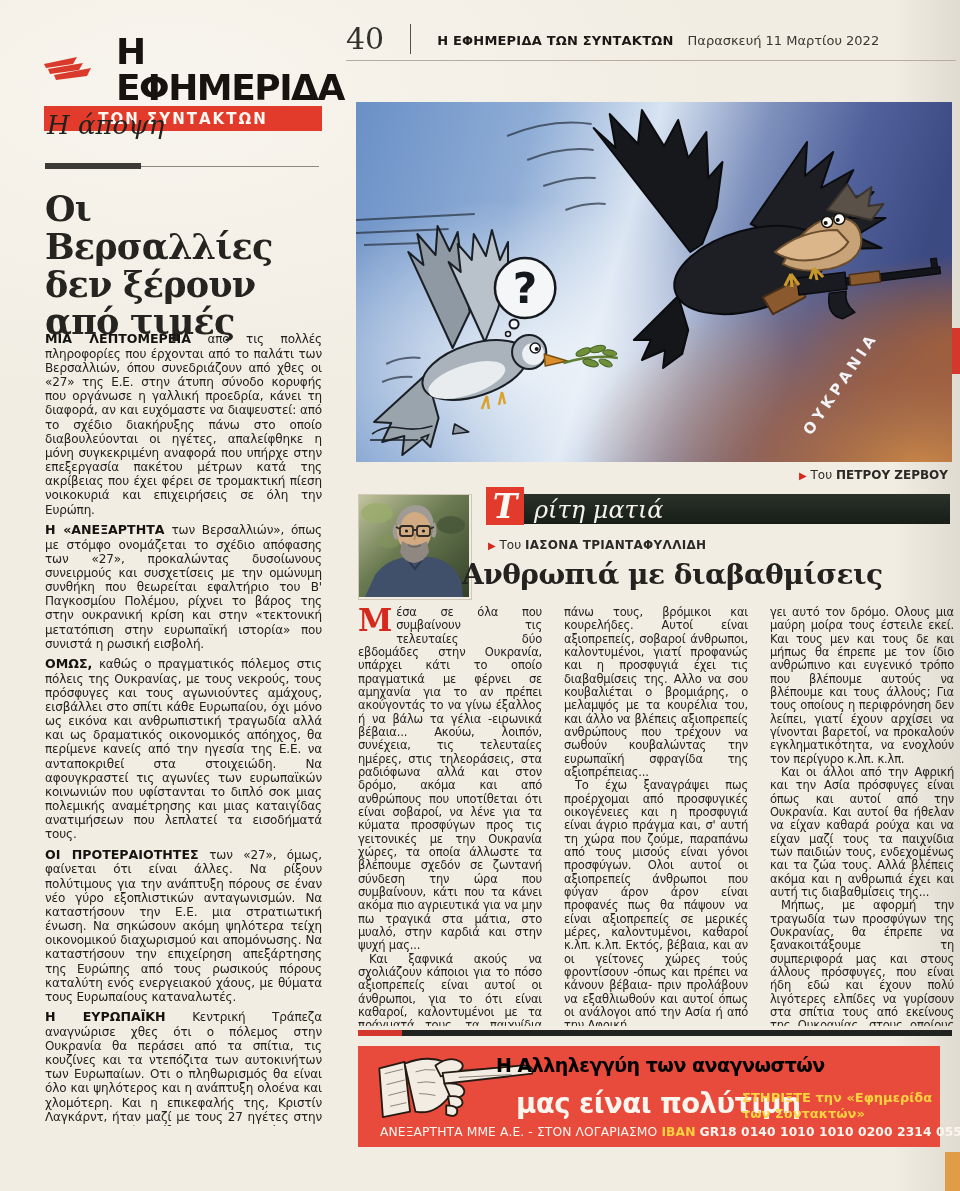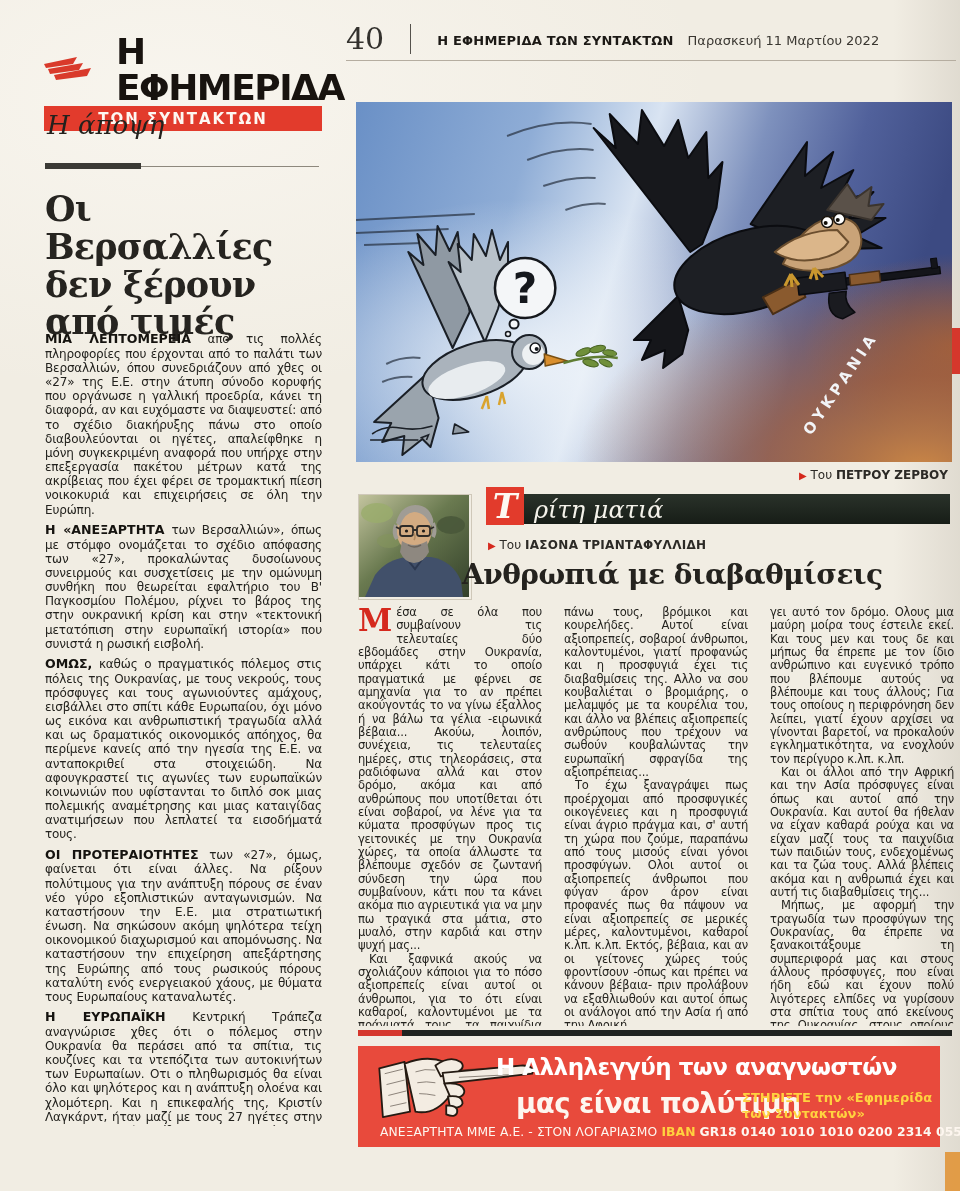--- a/index.html
+++ b/index.html
@@ -65,21 +65,21 @@
   .news-col p{margin:0;}
   .news-col p.ind{text-indent:11px;}
   .dropcap{float:left;font-family:"DejaVu Serif","Liberation Serif",serif;font-weight:bold;
     font-size:31px;line-height:.82;color:#d5291d;margin:2px 4px 0 0;}
 
   
   .pre-rule-red{left:358px;top:1030px;width:44px;height:6px;background:#d5372c;}
   .pre-rule-blk{left:402px;top:1030px;width:550px;height:6px;background:#20231f;}
   .banner{left:358px;top:1046px;width:582px;height:101px;background:#e84a3c;}
   .hand{position:absolute;left:10px;top:6px;width:180px;height:76px;}
-  .ban-title1{position:absolute;left:138px;top:8px;font-weight:bold;font-size:23px;letter-spacing:-.5px;color:#ffffff;}
+  .ban-title1{position:absolute;left:138px;top:8px;font-weight:bold;font-size:19px;letter-spacing:-.5px;color:#000000;}
   .ban-title2{position:absolute;left:138px;top:41px;font-weight:bold;font-size:27.5px;letter-spacing:-.5px;color:#fdf6ef;margin-left:20px;}
   .ban-support{position:absolute;left:384px;top:44px;font-weight:bold;font-size:13px;line-height:1.2;color:#ffd23f;}
   .ban-account{position:absolute;left:22px;top:79px;font-size:12.3px;color:#fdf6ef;letter-spacing:.1px;white-space:nowrap;}
   .ban-account .y{color:#ffd23f;font-weight:bold;}
   .ban-account .n{font-weight:bold;}
 </style>
 </head>
 <body>
 
 <div class="page">

